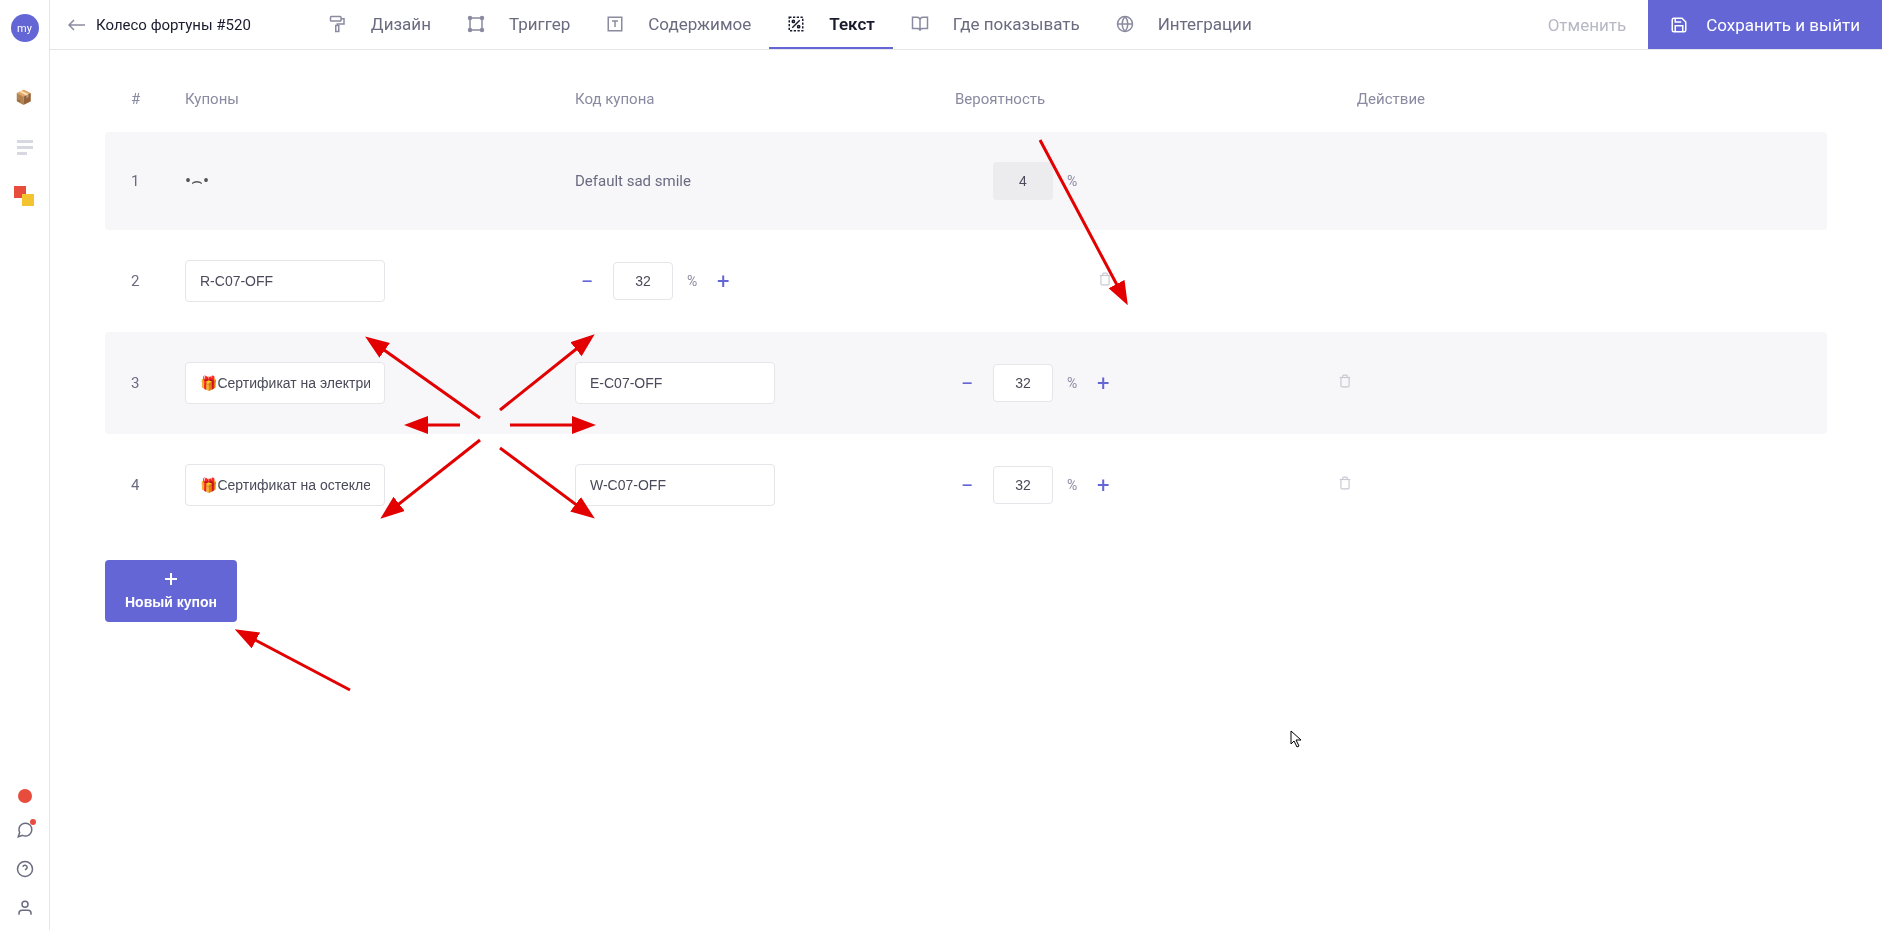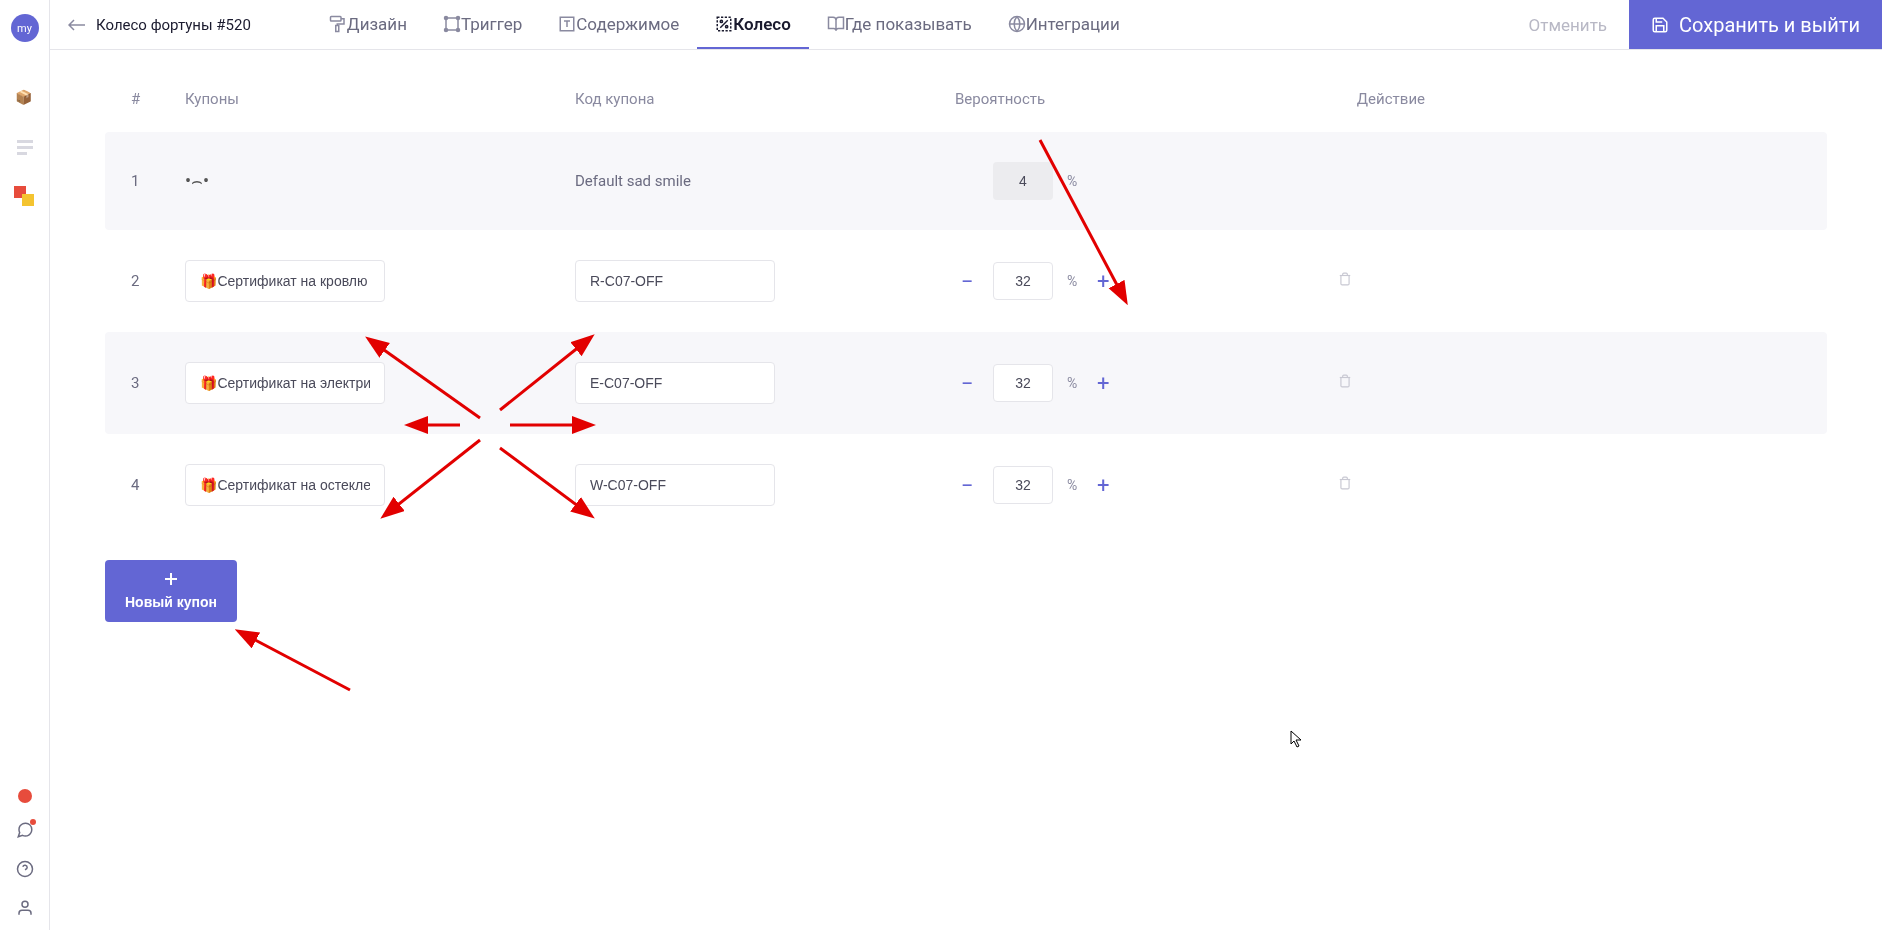--- a/index.html
+++ b/index.html
@@ -88,21 +88,21 @@
     }
     .tabs {
       display: flex;
       margin-left: 60px;
       height: 100%;
       align-items: stretch;
     }
     .tab {
       display: flex;
       align-items: center;
-      gap: 0;
+      gap: 24px;
       padding: 0 18px;
       cursor: pointer;
       color: #6b6b80;
       font-size: 17px;
       border-bottom: 2px solid transparent;
     }
     .tab.active {
       color: #1a1a2e;
       font-weight: 600;
       border-bottom-color: #6366d4;
@@ -129,22 +129,22 @@
       color: #b8b8c5;
       font-size: 17px;
       cursor: pointer;
     }
     .save-btn {
       background: #6366d4;
       color: #fff;
       padding: 0 22px;
       display: flex;
       align-items: center;
-      gap: 10px;
-      font-size: 20px;
+      gap: 18px;
+      font-size: 17px;
       cursor: pointer;
     }
     .content {
       flex: 1;
       padding: 30px 55px;
       position: relative;
     }
     .coupon-table {
       width: 100%;
     }
@@ -355,21 +355,21 @@
         </div>
         <div class="tab active">
           <span class="tab-icon" style="color:#1a1a2e;">
               <svg width="18" height="18" viewBox="0 0 24 24" fill="none" stroke="currentColor" stroke-width="2">
                 <rect x="3" y="3" width="18" height="18" stroke-dasharray="3 2"></rect>
                 <line x1="17" y1="7" x2="7" y2="17"></line>
                 <circle cx="8.5" cy="8.5" r="1.5"></circle>
                 <circle cx="15.5" cy="15.5" r="1.5"></circle>
               </svg>
             </span>
-          <span>Колесо</span>
+          <span>Текст</span>
         </div>
         <div class="tab">
           <span class="tab-icon">
               <svg width="18" height="18" viewBox="0 0 24 24" fill="none" stroke="currentColor" stroke-width="2">
                 <path d="M2 3h6a4 4 0 0 1 4 4v14a3 3 0 0 0-3-3H2zM22 3h-6a4 4 0 0 0-4 4v14a3 3 0 0 1 3-3h7z"></path>
               </svg>
             </span>
           <span>Где показывать</span>
         </div>
         <div class="tab">
@@ -414,21 +414,20 @@
           <div class="prob-cell">
             <span class="prob-left-spacer"></span>
             <input class="prob-input readonly" readonly="" value="4" style="">
             <span class="percent-sign">%</span>
           </div>
           <div class="action-cell"></div>
         </div>
 
         <div class="table-row">
           <div class="row-number">2</div>
-          <div><input class="text-input" value="🎁Сертификат на кровлю" style=""></div>
           <div><input class="code-input" value="R-C07-OFF" style=""></div>
           <div class="prob-cell">
             <span class="prob-minus">−</span>
             <input class="prob-input" value="32" style="">
             <span class="percent-sign">%</span>
             <span class="prob-plus">+</span>
           </div>
           <div class="action-cell"><span class="delete-btn">
            <svg width="14" height="14" viewBox="0 0 24 24" fill="none" stroke="currentColor" stroke-width="2">
                   <polyline points="3 6 5 6 21 6"></polyline>

